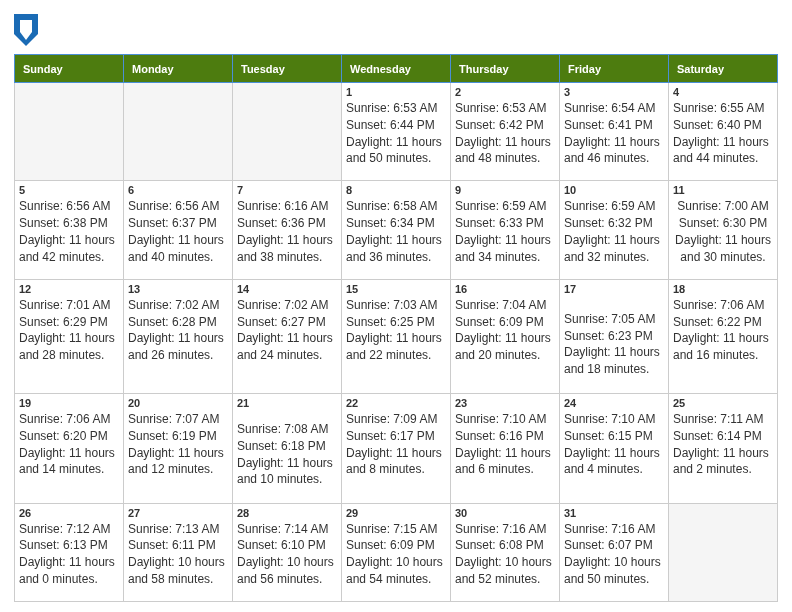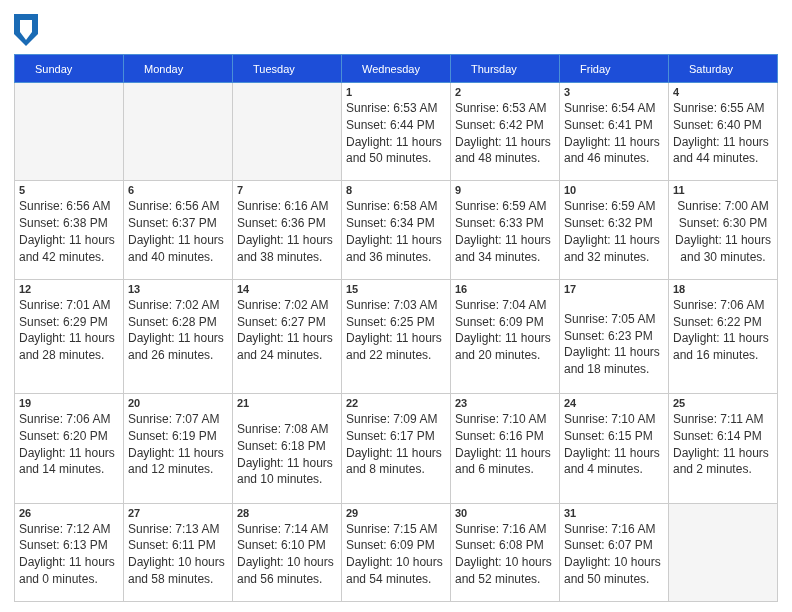--- a/index.html
+++ b/index.html
@@ -61,25 +61,25 @@
       color: #555;
     }
     .calendar {
       flex: 1;
       border: 1px solid #ccc;
       border-collapse: collapse;
       width: 100%;
       table-layout: fixed;
     }
     .calendar th {
-      background: #1d4ed8;
+      background: #4d7c0f;
       color: #fff;
       font-size: 11px;
-      font-weight: normal;
-      padding: 5px 20px;
+      font-weight: bold;
+      padding: 5px 8px;
       text-align: left;
       border: 1px solid #4a8fd6;
       height: 28px;
     }
     .calendar td {
       border: 1px solid #ccc;
       vertical-align: top;
       padding: 3px 4px;
       font-size: 9px;
       color: #333;

